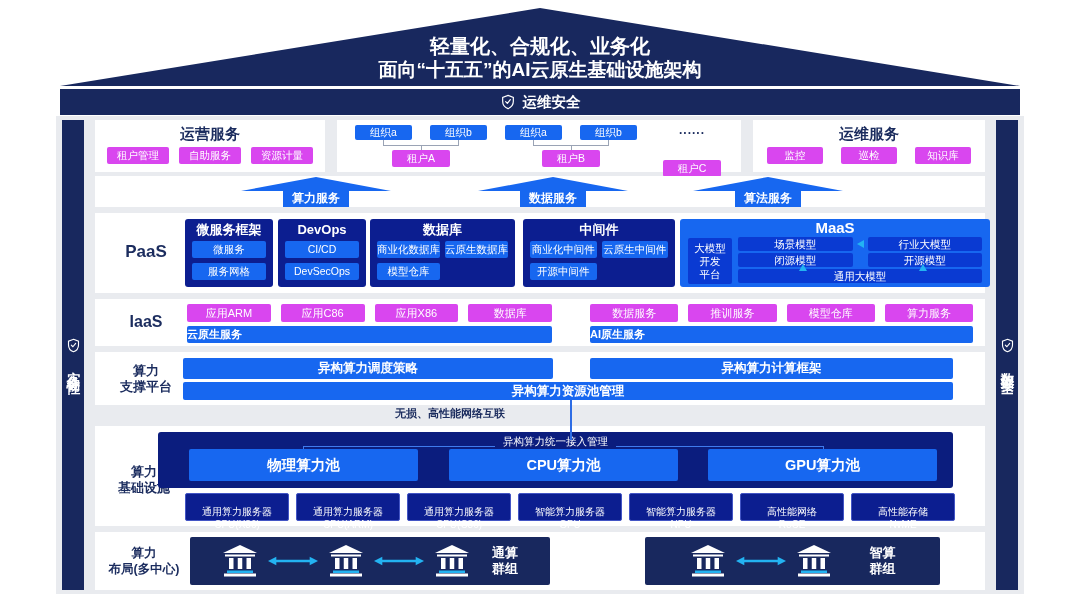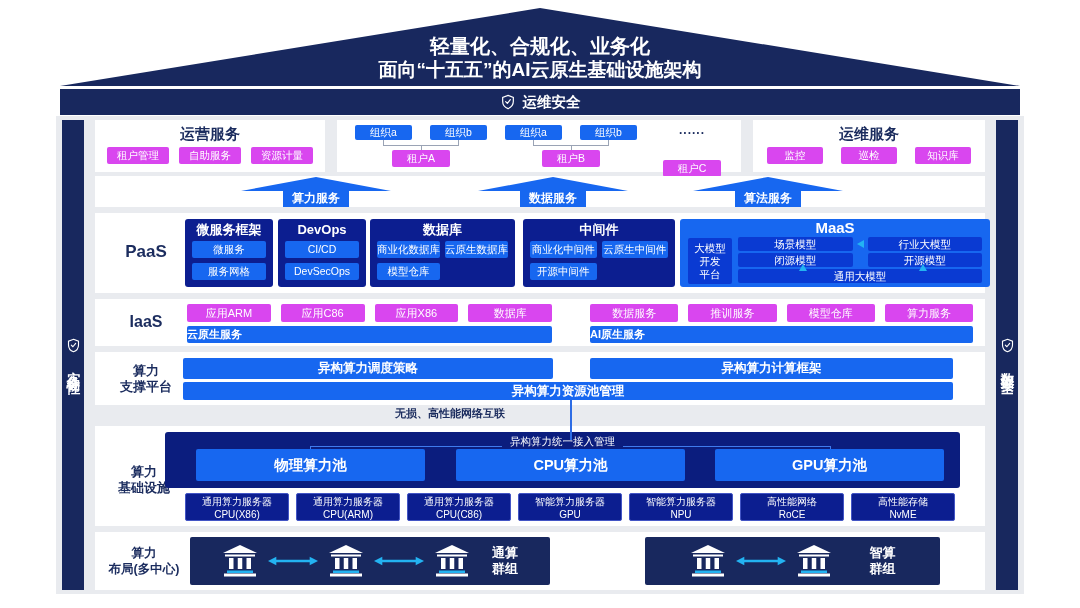--- a/index.html
+++ b/index.html
@@ -51,28 +51,28 @@
   .tri-up{position:absolute;width:0;height:0;border-left:4px solid transparent;border-right:4px solid transparent;border-bottom:7px solid #23b3f2;top:-5px;}
   
   .ia-items{display:flex;gap:10px;}
   .ia-items .btn-navy{flex:1;height:18px;line-height:18px;font-size:11px;}
   .ia-bar{background:#1767f0;color:#fff;font-weight:bold;font-size:11px;height:17px;line-height:17px;border-radius:2px;margin-top:4px;}
   
   .sup-box{position:absolute;background:#1767f0;color:#fff;font-weight:bold;font-size:12.5px;text-align:center;border-radius:2px;}
   .row-label{position:absolute;color:#1b2c5e;font-weight:bold;text-align:center;}
   .vline{position:absolute;left:570px;top:400px;width:2px;height:40px;background:#2e6de5;z-index:4;}
   
-  .infra-box{position:absolute;left:70px;top:6px;width:795px;height:56px;background:#0b1d7e;border-radius:3px;}
+  .infra-box{position:absolute;left:63px;top:6px;width:795px;height:56px;background:#0b1d7e;border-radius:3px;}
   .access{position:absolute;left:0;top:3px;width:100%;text-align:center;color:#fff;font-size:10.5px;}
   .bracket{position:absolute;left:145px;top:14px;width:519px;height:5px;border-top:1px solid #3f7bed;border-left:1px solid #3f7bed;border-right:1px solid #3f7bed;}
   .pool{position:absolute;top:17px;width:229px;height:32px;background:#1767f0;color:#fff;font-weight:bold;
         font-size:14.5px;line-height:32px;text-align:center;border-radius:2px;}
   .srv-row{position:absolute;left:90px;top:67px;display:flex;gap:7px;}
   .srv{width:104px;height:28px;background:#0c1e90;border:1px solid #4355c5;border-radius:2px;color:#fff;
-       font-size:10px;text-align:center;line-height:13px;box-sizing:border-box;padding-top:1px;}
+       font-size:10px;text-align:center;line-height:13px;box-sizing:border-box;padding-top:11px;}
   
   .grp{position:absolute;top:5px;height:48px;background:#18285e;border-radius:2px;display:flex;
        align-items:center;justify-content:center;color:#fff;gap:10px;}
   .grp-label{font-weight:bold;font-size:13px;line-height:16px;text-align:center;}
   .net-label{position:absolute;left:350px;top:406px;width:200px;text-align:center;color:#1b2c5e;font-size:11px;font-weight:bold;}
 </style>
 </head>
 <body>
 
 <div class="page">

